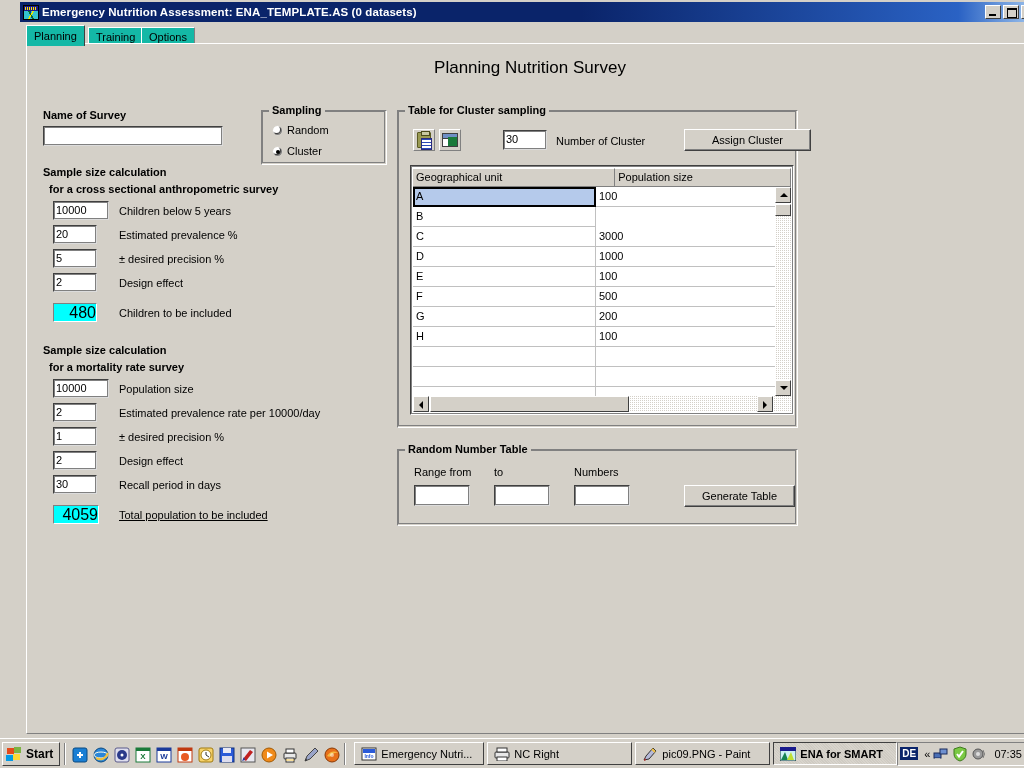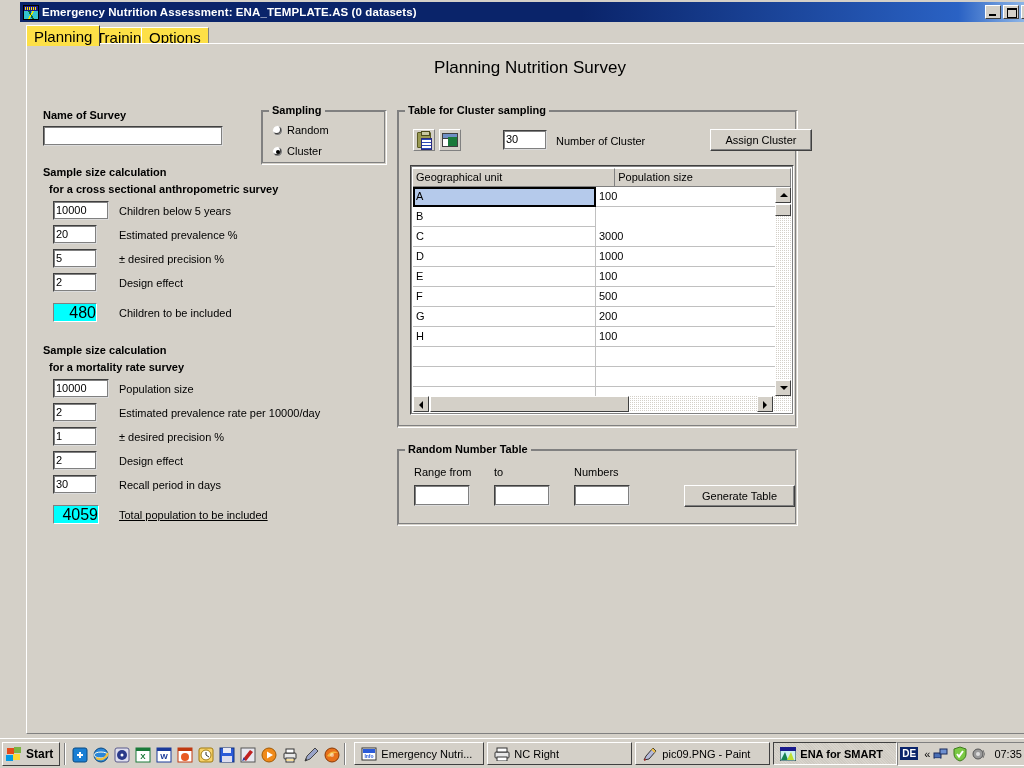--- a/index.html
+++ b/index.html
@@ -53,21 +53,21 @@
   .tb-btn:after { content:""; position:absolute; color:#000; }
   .tb-min:after { left:3px; bottom:2px; width:7px; height:2px; background:#000; }
   .tb-max:after { left:3px; top:2px; width:8px; height:7px; border:1px solid #000; border-top-width:2px; background:transparent; }
   .tb-close { font-family:"Liberation Sans",sans-serif; font-size:10px; line-height:12px;
      text-align:center; color:#000; font-weight:bold; }
 
   
   #tabstrip { position:relative; height:18px; margin:5px 0 0 6px; }
   .tab {
     position:absolute; top:0; height:18px; padding:2px 7px 0 7px;
-    background:#fde047; color:#000; font-size:15px; line-height:15px;
+    background:#14b8a6; color:#000; font-size:11px; line-height:15px;
     border-top:1px solid #ffffff; border-left:1px solid #ffffff;
     border-right:1px solid #808080;
     cursor:default; white-space:nowrap;
   }
   .tab.active { top:-2px; height:21px; padding-top:3px; font-weight:normal;
     border-right:1px solid #404040; z-index:3; }
   #tab-body {
     position:absolute; left:6px; top:41px; right:6px; bottom:4px;
     background:#d4d0c8;
     border-top:1px solid #ffffff; border-left:1px solid #ffffff;
@@ -316,21 +316,21 @@
       <div class="tbar-btn" style="left:15px; top:18px;">
         <span class="ico-paste"></span>
       </div>
       <div class="tbar-btn" style="left:41px; top:18px;">
         <span class="ico-sheet"></span>
       </div>
 
       <div class="txt" style="left:105px; top:19px; width:44px; height:20px;">30</div>
       <div class="lbl" style="left:158px; top:24px;">Number of Cluster</div>
 
-      <div class="btn" style="left:286px; top:18px; width:102px; height:22px; line-height:20px;margin-left:26px;">Assign Cluster</div>
+      <div class="btn" style="left:286px; top:18px; width:127px; height:22px; line-height:20px;">Assign Cluster</div>
 
       <div id="grid-wrap" style="left:12px; top:54px; width:384px; height:250px;">
         <div id="grid-inner">
           <div class="grid-head">
             <div class="gh" style="width:207px;">Geographical unit</div>
             <div class="gh" style="width:180px;">Population size</div>
           </div>
           <div id="grid-rows">
               <div class="grid-row">
                 <div class="gc sel" style="width: 183px;">A</div>

